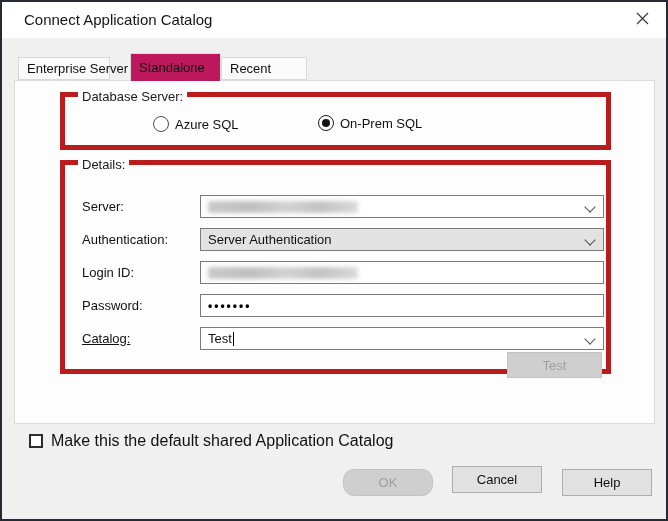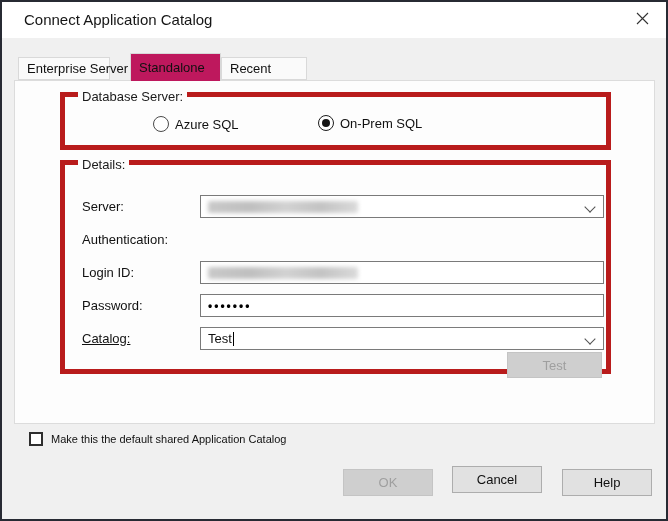--- a/index.html
+++ b/index.html
@@ -42,27 +42,27 @@
   .control.gray{background:#e2e2e2;}
   .chevron{position:absolute;right:9px;top:7px;width:7px;height:7px;border-right:1px solid #535353;border-bottom:1px solid #535353;transform:rotate(45deg);}
   .redacted{width:150px;height:12px;border-radius:2px;background:linear-gradient(90deg,#c9c9c9,#bfbfbf 28%,#d2d2d2 52%,#c3c3c3 75%,#dadada);filter:blur(2px);}
   .pw-dots{font-size:12px;font-weight:700;letter-spacing:2px;color:#000;}
   .caret{display:inline-block;width:1px;height:14px;background:#000;margin-left:1px;vertical-align:middle;}
   
   .btn{position:absolute;box-sizing:border-box;display:flex;align-items:center;justify-content:center;
        font-size:13px;background:#e1e1e1;border:1px solid #adadad;color:#101010;cursor:pointer;}
   .btn.disabled{background:#cfcfcf;border-color:#c4c4c4;color:#9f9f9f;cursor:default;}
   .btn-test{left:442px;top:187px;width:95px;height:26px;}
-  .btn-ok{left:341px;top:467px;width:90px;height:27px;}
+  .btn-ok{left:341px;top:467px;width:90px;height:27px;border-radius:11px;}
   .btn-cancel{left:450px;top:464px;width:90px;height:27px;}
   .btn-help{left:560px;top:467px;width:90px;height:27px;}
   
   .chk-row{position:absolute;left:27px;top:430px;display:flex;align-items:center;gap:8px;}
   .chk-box{width:14px;height:14px;box-sizing:border-box;border:2px solid #2e2e2e;background:#fff;flex:0 0 auto;}
-  .chk-label{font-size:11px;white-space:nowrap;}
+  .chk-label{font-size:16px;white-space:nowrap;}
 </style>
 </head>
 <body>
 
 <div class="dialog">
 
   <div class="titlebar">
     <div class="title">Connect Application Catalog</div>
     <div class="close-btn">
       <span>
@@ -102,20 +102,24 @@
     <div class="group group-details">
       <div class="group-label">Details:</div>
 
       <div class="field-label" style="top:34px;">Server:</div>
       <div class="control" style="top:30px;">
         <span class="redacted"></span>
         <span class="chevron"></span>
       </div>
 
       <div class="field-label" style="top:67px;">Authentication:</div>
+      <div class="control gray" style="top:63px;">
+        <span>Server Authentication</span>
+        <span class="chevron"></span>
+      </div>
 
       <div class="field-label" style="top:100px;">Login ID:</div>
       <div class="control" style="top:96px;">
         <span class="redacted"></span>
       </div>
 
       <div class="field-label" style="top:133px;">Password:</div>
       <div class="control" style="top:129px;">
         <span class="pw-dots">•••••••</span>
       </div>

